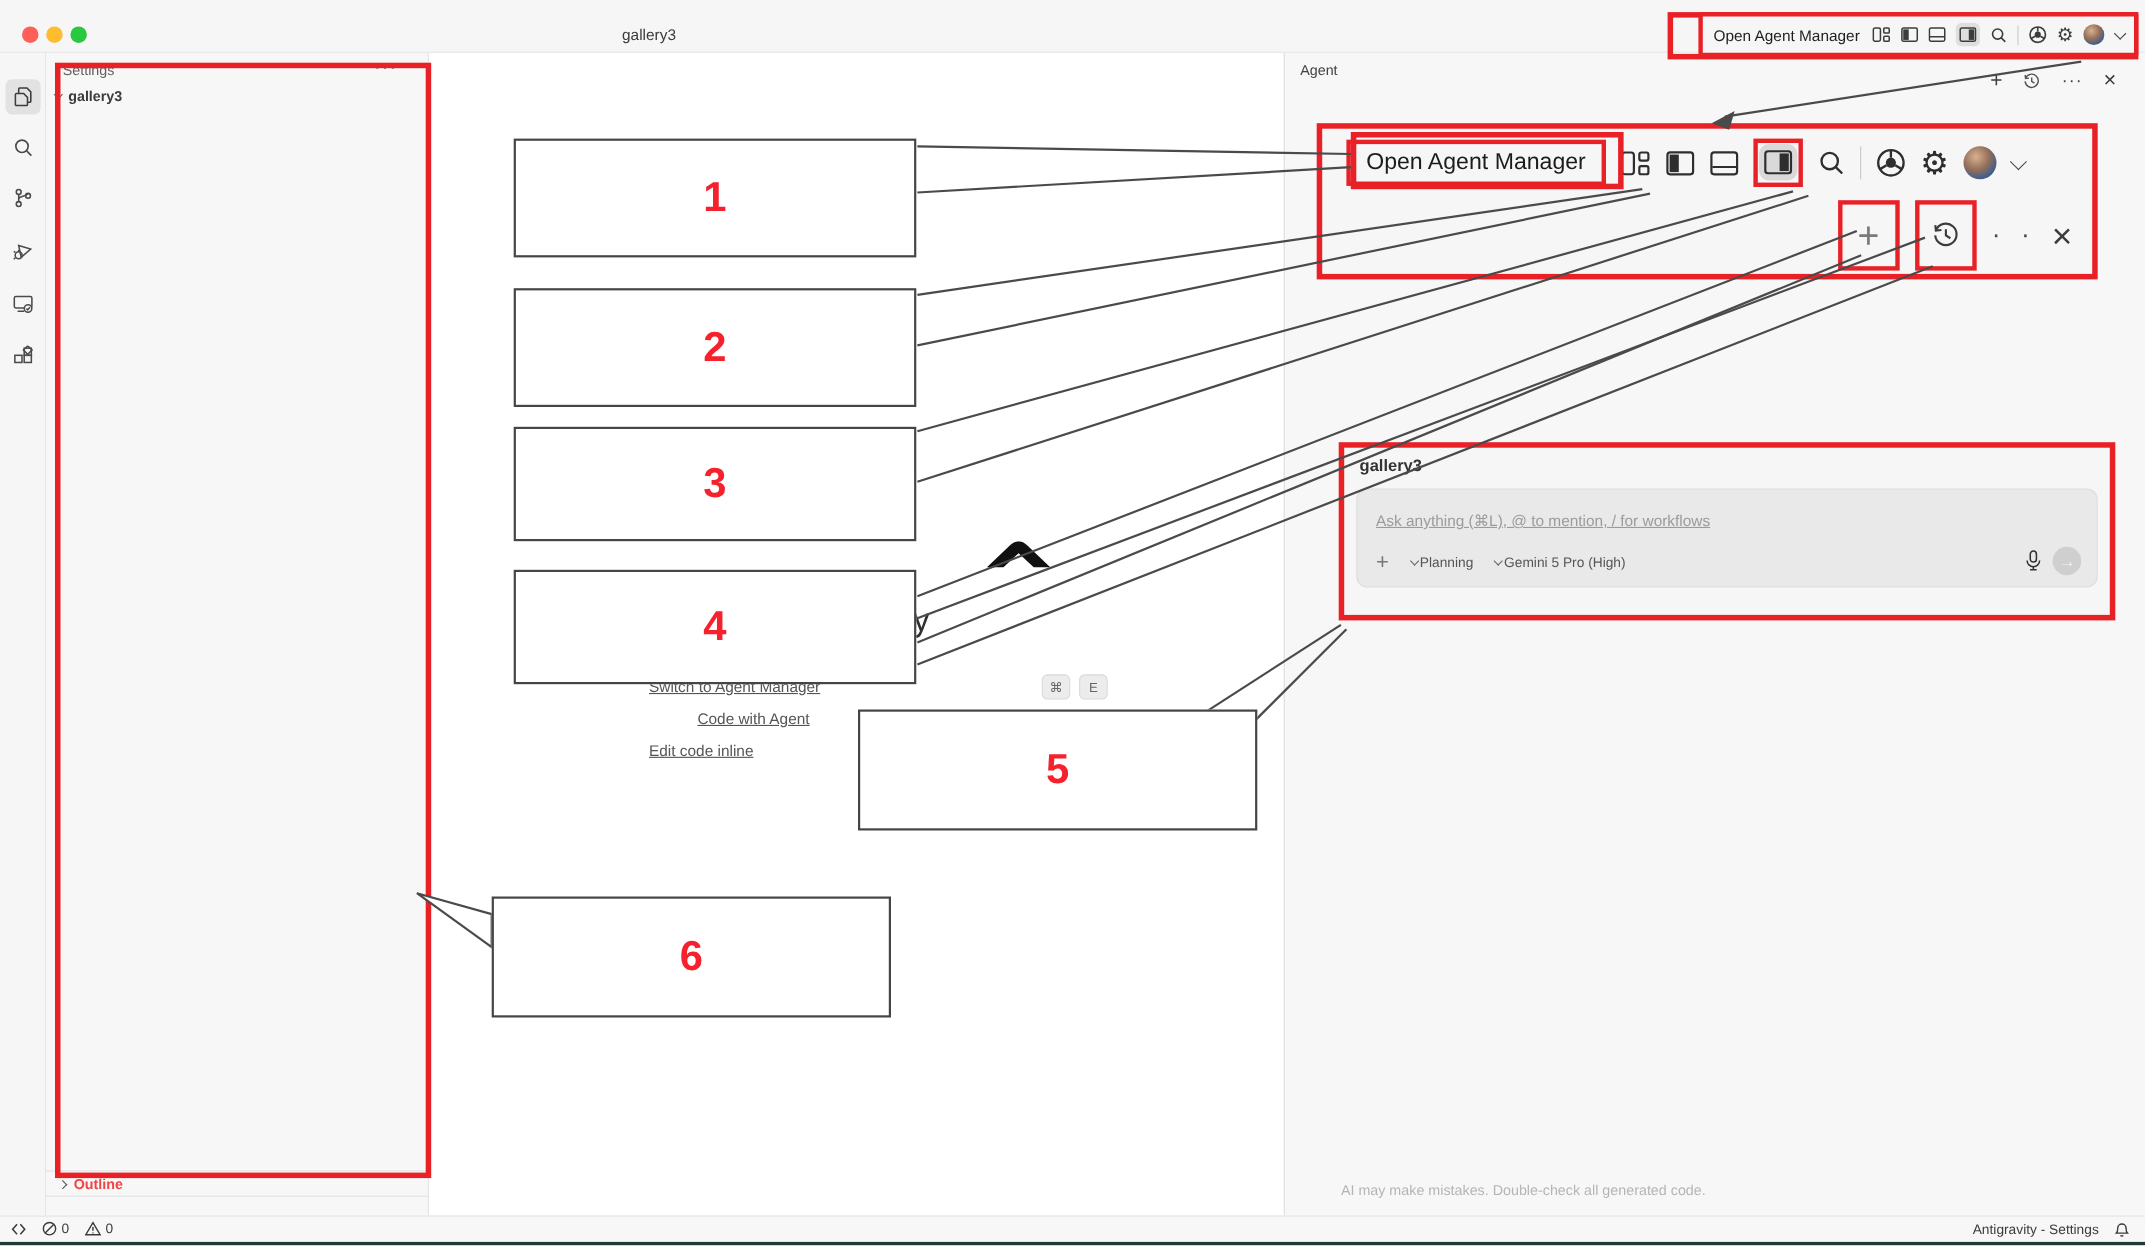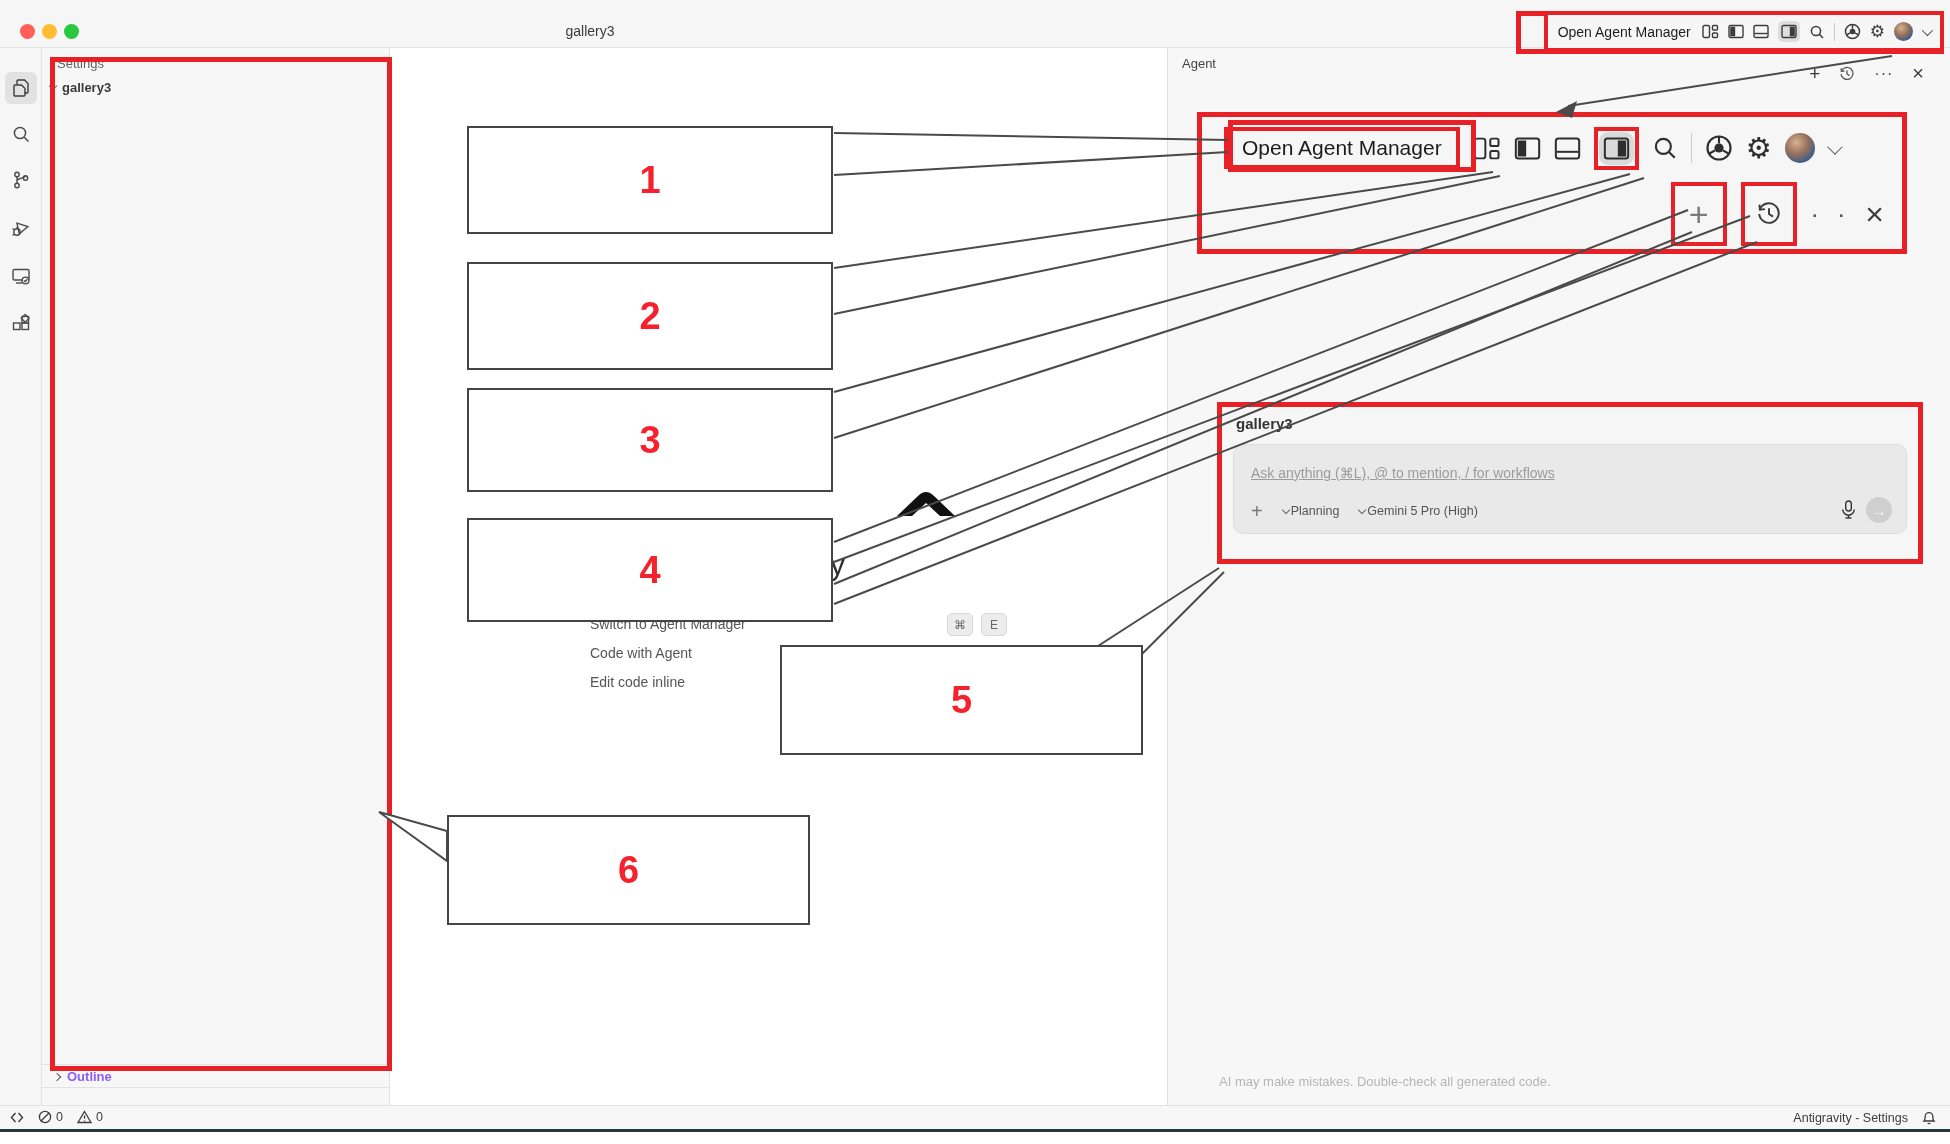--- a/index.html
+++ b/index.html
@@ -28,27 +28,27 @@
   
   .activitybar { left:0; top:48px; width:42px; height:1057px; background:#f6f6f6; border-right:1px solid #e4e4e4; }
   .act-item { position:absolute; left:5px; width:32px; height:32px; display:flex; align-items:center; justify-content:center; color:#4b4b4b; border-radius:6px; }
   .act-item.active { background:#e2e2e2; }
 
   
   .sidebar { left:42px; top:48px; width:348px; height:1057px; background:#f7f7f7; border-right:1px solid #e4e4e4; }
   .sb-header { position:absolute; left:15px; top:8px; font-size:13px; color:#616161; }
   .sb-more { position:absolute; right:28px; top:2px; font-size:18px; letter-spacing:1px; color:#555; }
   .sb-root { position:absolute; left:8px; top:32px; display:flex; align-items:center; gap:6px; font-size:13px; font-weight:bold; color:#3b3b3b; }
-  .sb-section { position:absolute; left:12px; display:flex; align-items:center; gap:7px; font-size:13px; font-weight:bold; color:#8b5cf6; }
+  .sb-section { position:absolute; left:12px; display:flex; align-items:center; gap:7px; font-size:13px; font-weight:bold; color:#ef4444; }
   .sb-sep { position:absolute; left:0; width:348px; height:1px; background:#e2e2e2; }
 
   
   .editor { left:390px; top:48px; width:777px; height:1057px; background:#ffffff; }
   .brand-tail { position:absolute; left:440px; top:500px; font-size:30px; color:#2f2f2f; }
-  .shortcut-label { position:absolute; left:200px; font-size:14px; color:#555; }
+  .shortcut-label { position:absolute; left:200px; font-size:14px; color:#555;text-decoration:underline; }
   .key { display:inline-flex; align-items:center; justify-content:center; width:26px; height:23px; background:#ececec;
          border:1px solid #d9d9d9; border-radius:5px; font-size:12px; color:#666; }
 
   
   .agentpanel { left:1167px; top:48px; width:783px; height:1057px; background:#f7f7f7; border-left:1px solid #dedede; }
   .ap-title { position:absolute; left:14px; top:8px; font-size:13px; color:#424242; }
   .ap-icons { position:absolute; right:26px; top:14px; display:flex; align-items:center; gap:19px; color:#555; }
   .ap-disclaimer { position:absolute; left:51px; top:1026px; font-size:13px; color:#b5b5b5; }
 
   
@@ -218,21 +218,21 @@
 
     <svg class="abs" style="left:505px; top:444px;" width="62" height="24" viewBox="0 0 62 24">
       <path d="M2 24 L23 4 Q31 -4 39 4 L60 24 L45 24 L31 11 L17 24 Z" fill="#111"></path>
     </svg>
     <div class="brand-tail">y</div>
     <div class="shortcut-label" style="top:568px;">Switch to Agent Manager</div>
     <div class="abs" style="left:557px; top:565px; display:flex; gap:8px;">
       <span class="key">⌘</span>
       <span class="key">E</span>
     </div>
-    <div class="shortcut-label" style="top:597px;">Code with Agent</div>
+    <div class="shortcut-label" style="top:597px;margin-left:44px;">Code with Agent</div>
     <div class="shortcut-label" style="top:626px;">Edit code inline</div>
   </div>
 
   <div class="abs agentpanel">
     <div class="ap-title">Agent</div>
     <div class="ap-icons">
       <span class="ic" style="font-size:19px; font-weight:300;">+</span>
       <span class="ic">
         <svg width="16" height="16" viewBox="0 0 16 16" fill="none" stroke="#555" stroke-width="1.3">
             <path d="M2.4 5.2 A6 6 0 1 1 2 8"></path>

